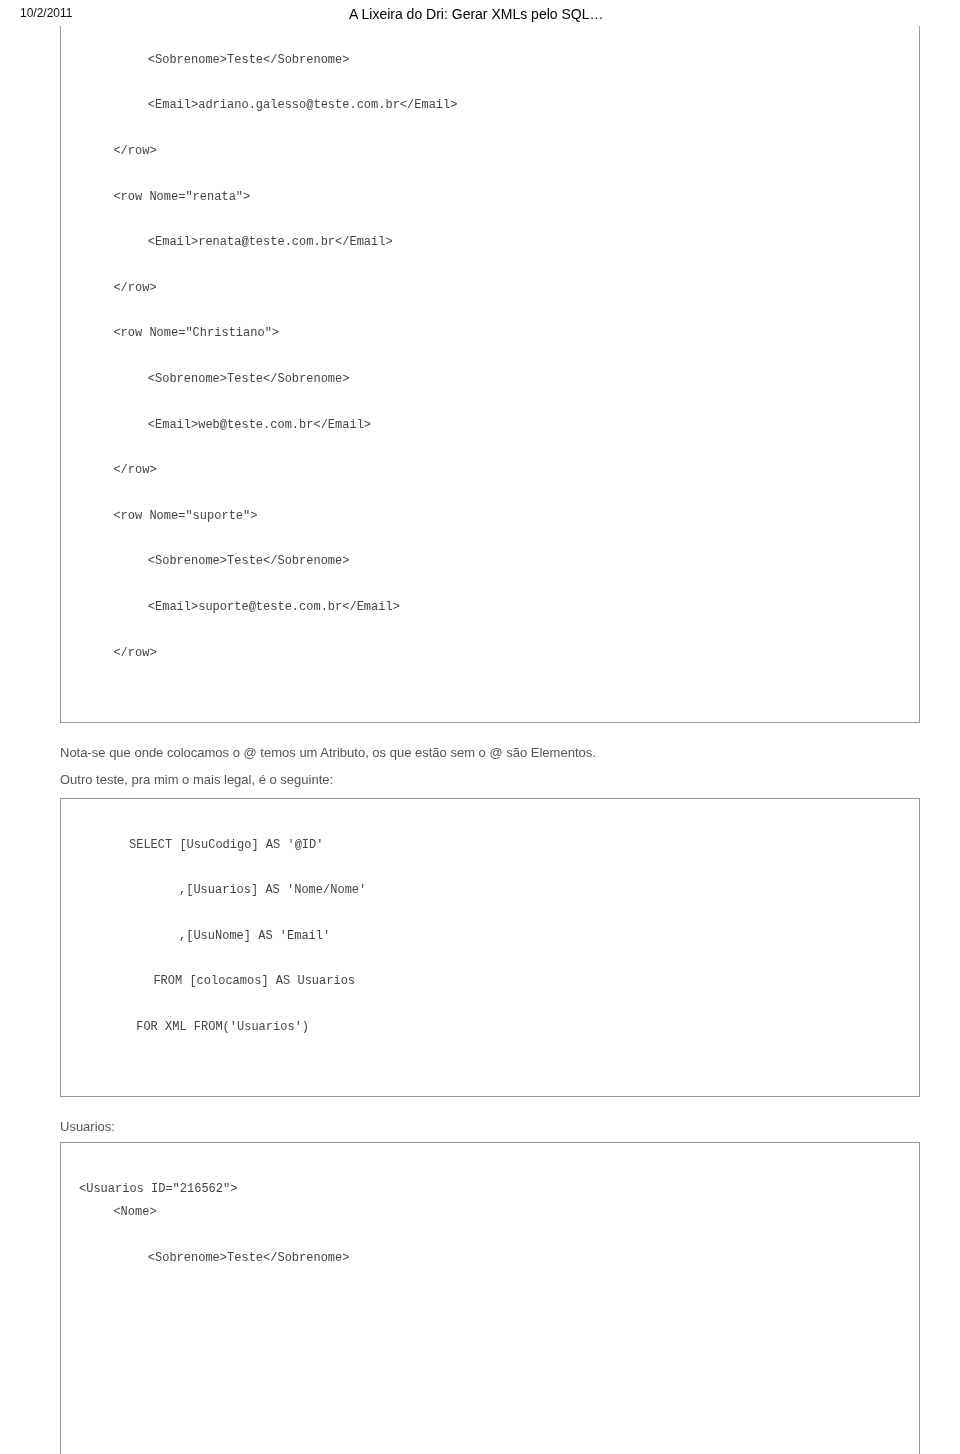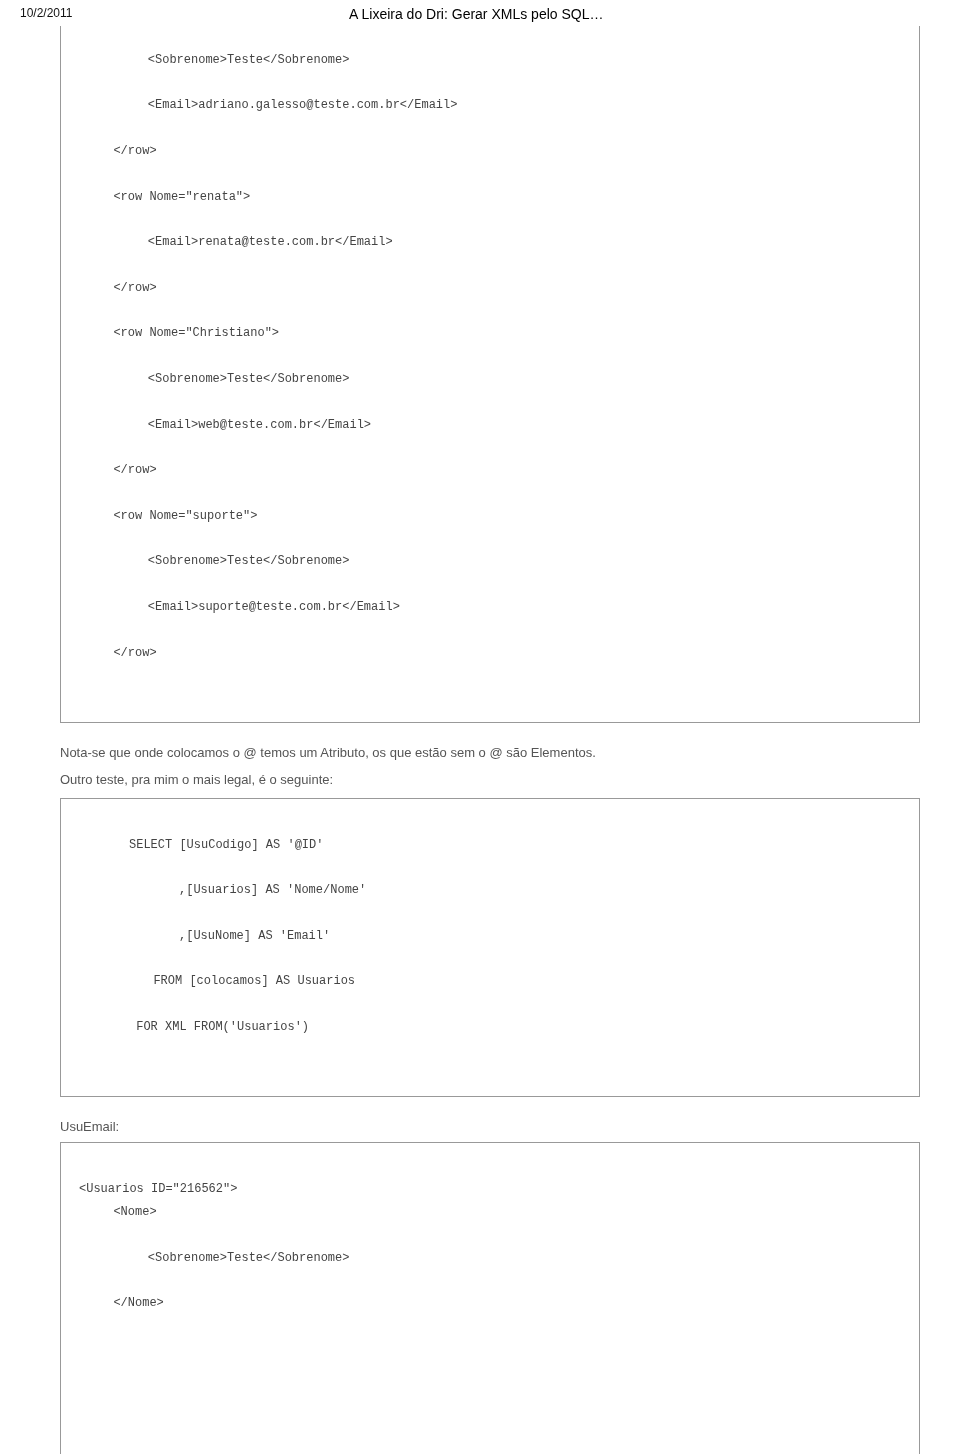--- a/index.html
+++ b/index.html
@@ -95,27 +95,26 @@
   <div class="prose" style="margin-top:6px;">Outro teste, pra mim o mais legal, é o seguinte:</div>
 
   <div class="code-box">
 <span class="indent-sel">SELECT [UsuCodigo] AS '@ID'</span>
 <span class="indent-4">,[Usuarios] AS 'Nome/Nome'</span>
 <span class="indent-4">,[UsuNome] AS 'Email'</span>
 <span class="indent-from">  FROM [colocamos] AS Usuarios</span>
 <span class="indent-for"> FOR XML FROM('Usuarios')</span>
   </div>
 
-  <div class="result-label">UsuEmail:</div>
+  <div class="result-label">Usuarios:</div>
 
   <div class="code-box code-open-bottom">
 <span>&lt;Usuarios ID="216562"&gt;</span>
 <span class="indent-1">  &lt;Nome&gt;</span>
 <span class="indent-2">    &lt;Sobrenome&gt;Teste&lt;/Sobrenome&gt;</span>
-<span class="indent-1">  &lt;/Nome&gt;</span>
 
 
 
 
 
 
 
 
 
 

